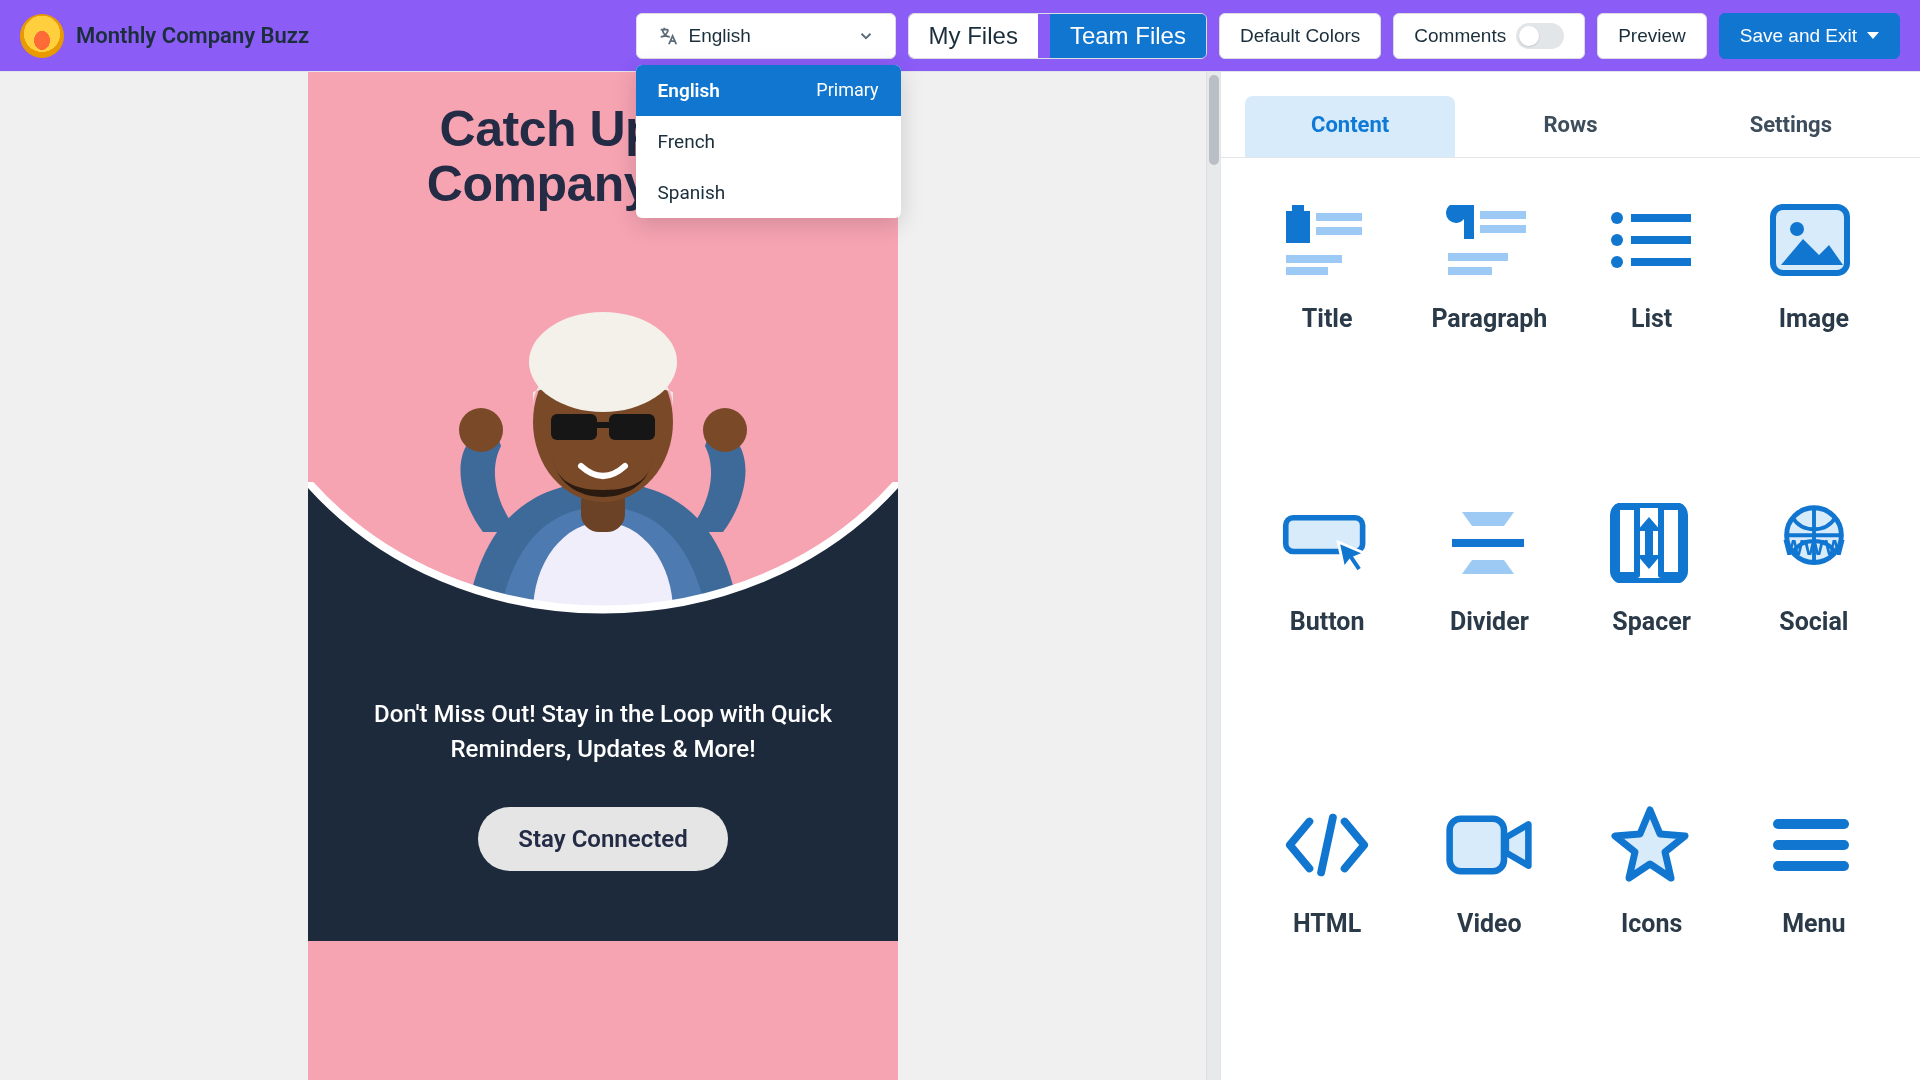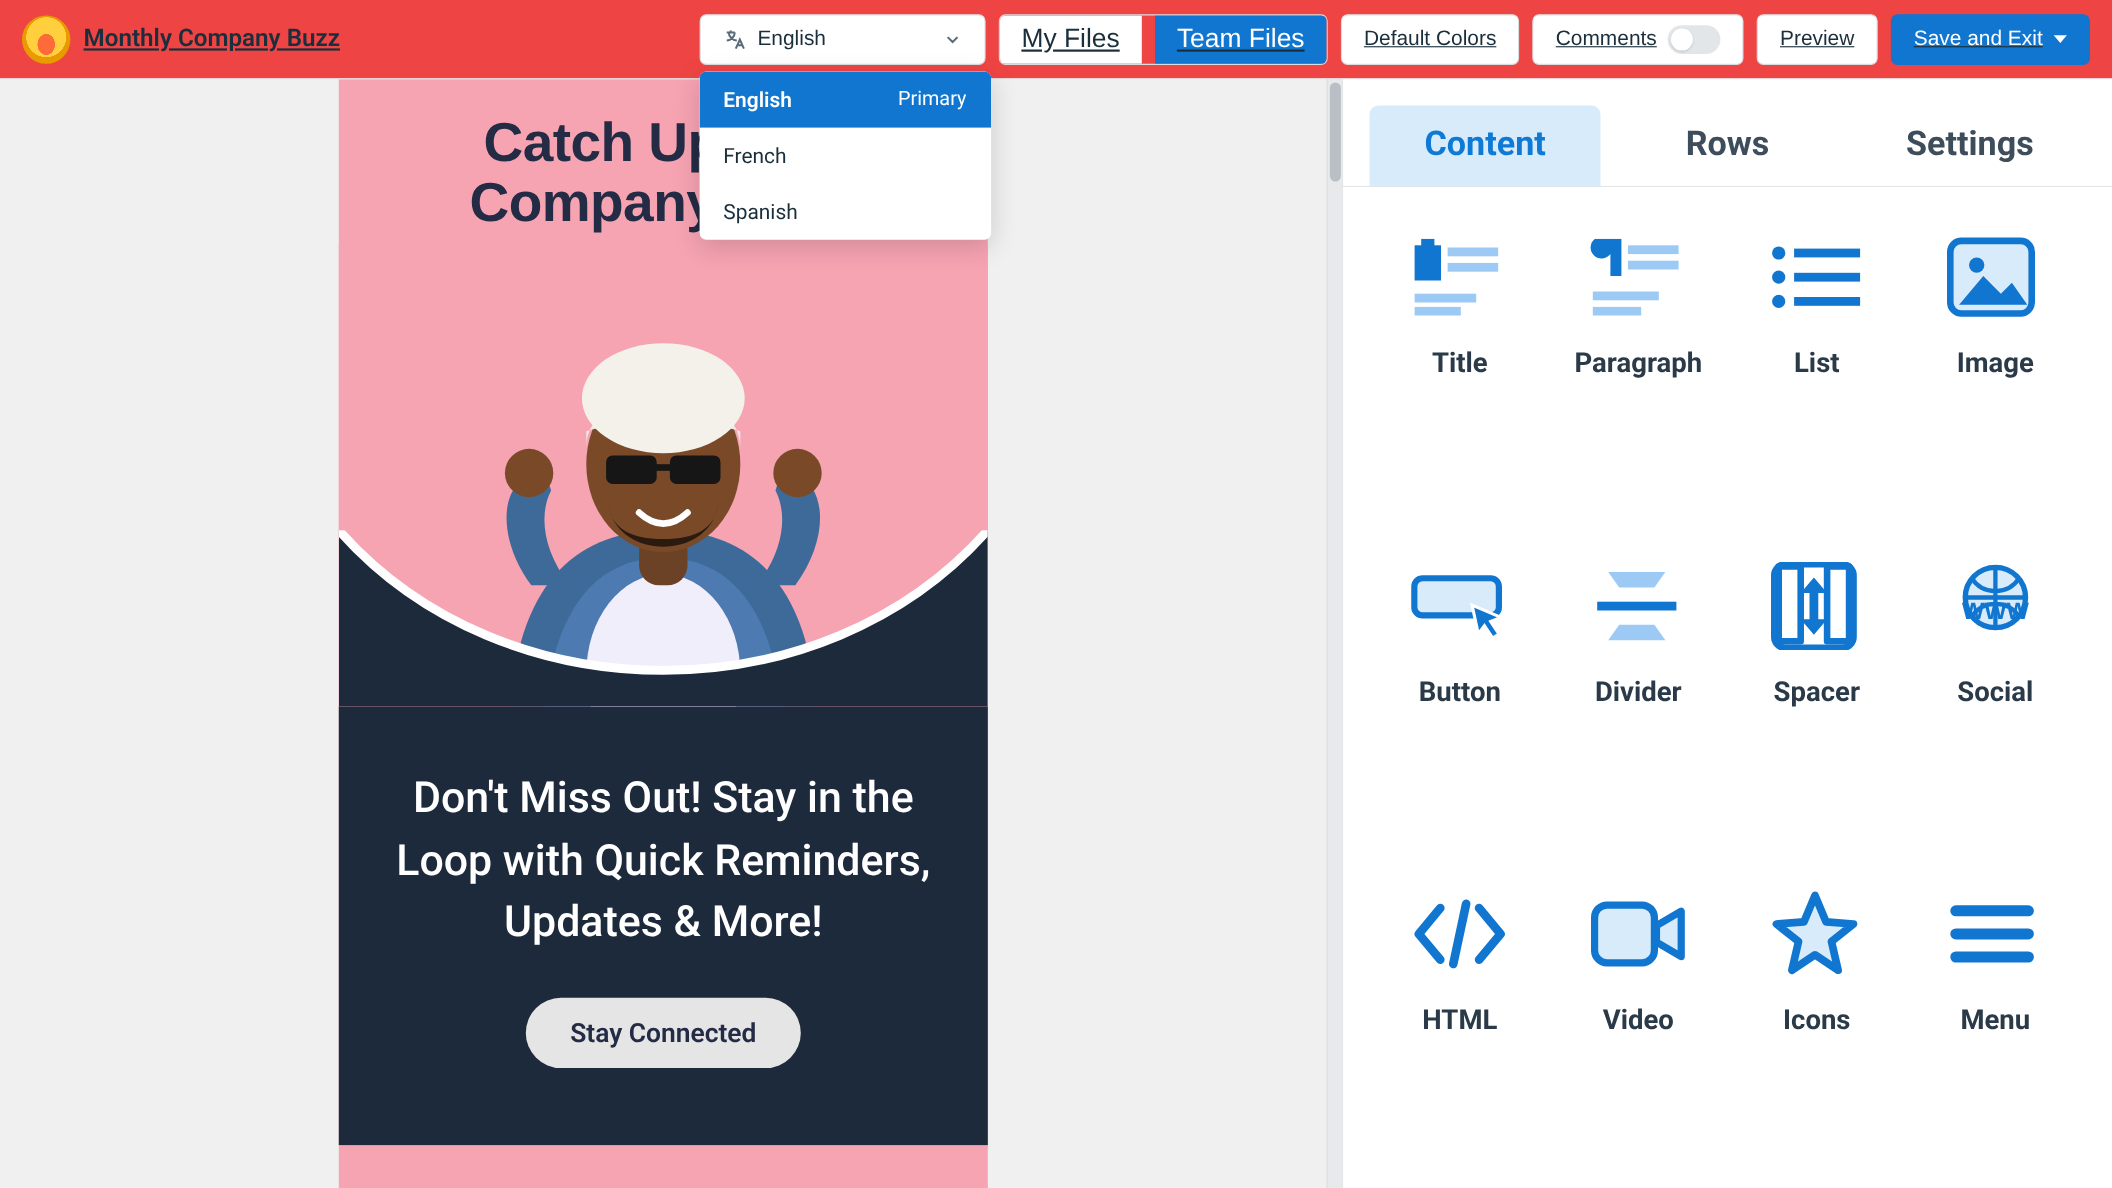--- a/index.html
+++ b/index.html
@@ -8,27 +8,26 @@
   background: #f0f0f0;
   width: 1920px;
   height: 1080px;
   overflow: hidden;
   color: #1a2e3b;
 }
 
 
 .topbar {
   height: 72px;
-  background: #ef4444;
+  background: #8b5cf6;
   border-bottom: 1px solid #e3e6e8;
   display: flex;
   align-items: center;
   padding: 0 20px;
   gap: 12px;
-  text-decoration: underline;
 }
 .logo {
   width: 44px; height: 44px;
   background: radial-gradient(circle at 50% 45%, #ffcf3d 0%, #ffcf3d 55%, #e89a00 56%);
   border-radius: 50%;
   position: relative;
   flex-shrink: 0;
 }
 .logo::after {
   content:"";
@@ -196,21 +195,21 @@
   left: 0; right: 0; bottom: 0;
   height: 160px;
 }
 .email-dark {
   background: #1d2a3b;
   padding: 55px 40px 70px;
   text-align: center;
 }
 .email-sub {
   color: #fff;
-  font-size: 39px;
+  font-size: 24px;
   font-weight: 500;
   line-height: 1.45;
 }
 .email-cta {
   margin-top: 40px;
   display: inline-block;
   background: #e5e5e5;
   color: #232b45;
   font-size: 24px;
   font-weight: 600;
@@ -229,21 +228,21 @@
 .tabs {
   display: flex;
   padding: 24px 24px 0;
   gap: 10px;
   border-bottom: 1px solid #e3e6e8;
 }
 .tab {
   flex: 1;
   text-align: center;
   padding: 16px 0 20px;
-  font-size: 31px;
+  font-size: 22px;
   font-weight: 700;
   color: #3d4d5c;
   cursor: pointer;
   border-radius: 8px 8px 0 0;
 }
 .tab.active {
   background: #d7ebfb;
   color: #0f7ad6;
 }
 

